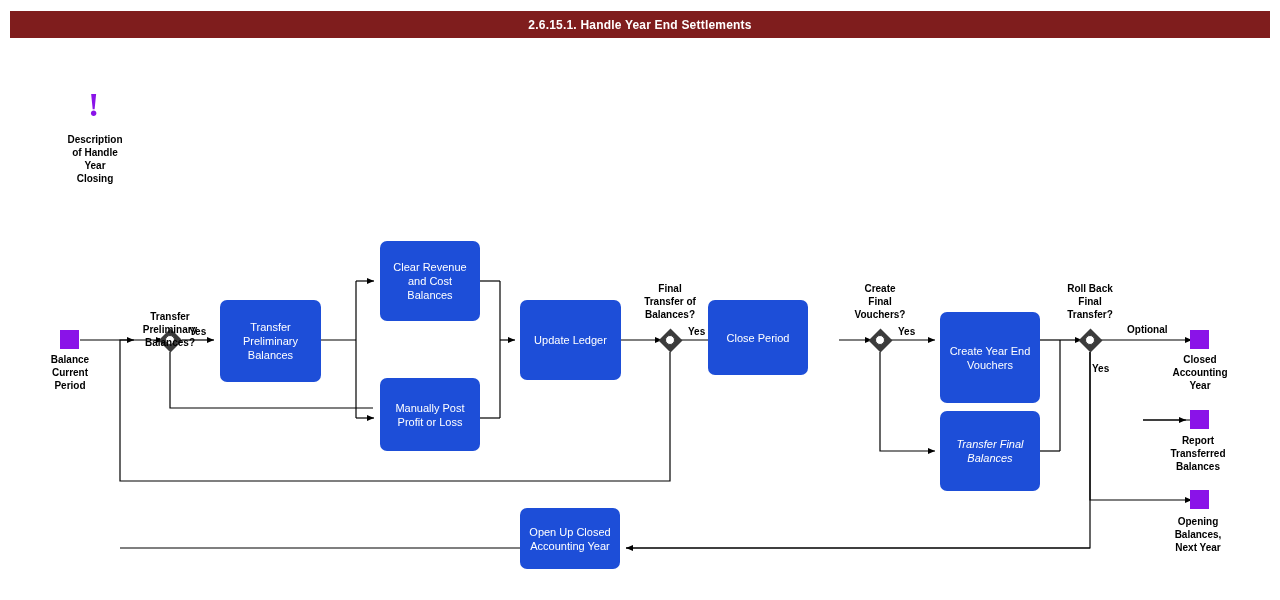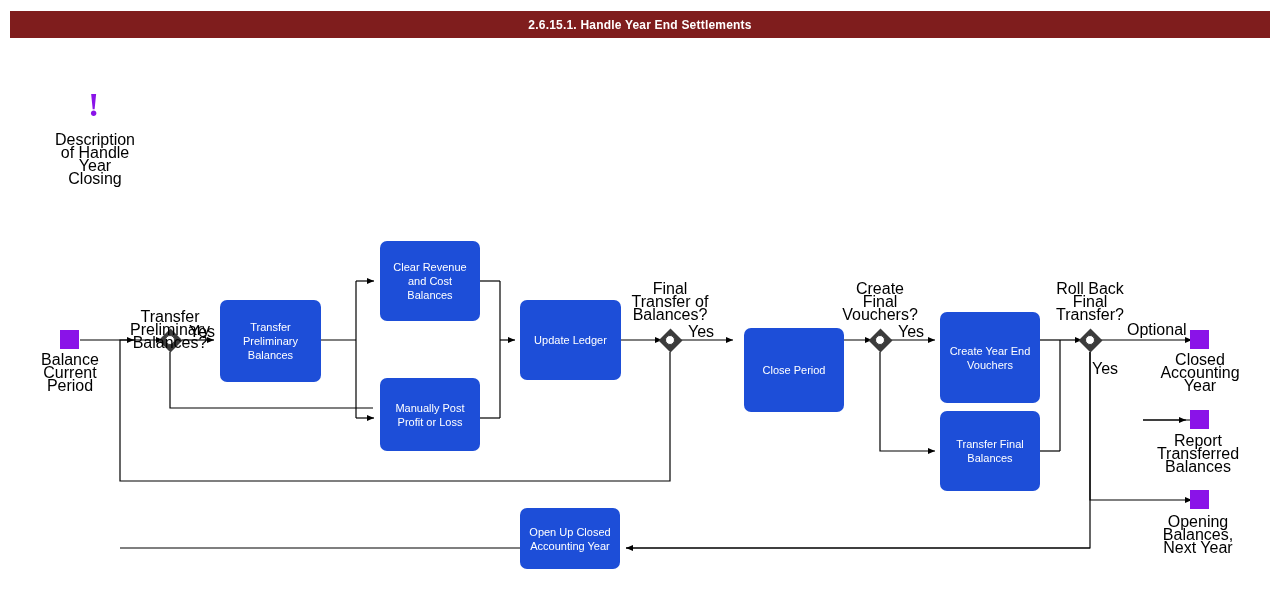--- a/index.html
+++ b/index.html
@@ -83,25 +83,26 @@
     box-sizing: border-box;
   }
   .dataobj {
     position: absolute;
     width: 19px;
     height: 19px;
     background: #8a13e8;
   }
   .lbl {
     position: absolute;
-    font-size: 16px;
+    font-size: 10px;
     line-height: 13px;
     color: #000000;
     text-align: center;
     white-space: pre-line;
+    font-weight: bold;
   }
   .lbl.left {
     text-align: left;
   }
   .note-icon {
     position: absolute;
     color: #8a13e8;
     font-weight: bold;
     font-size: 34px;
     line-height: 34px;
@@ -237,21 +238,21 @@
 
   <div class="task" style="left:220px; top:300px; width:101px; height:82px;">Transfer
 Preliminary
 Balances</div>
   <div class="task" style="left:380px; top:241px; width:100px; height:80px;">Clear Revenue
 and Cost
 Balances</div>
   <div class="task" style="left:380px; top:378px; width:100px; height:73px;">Manually Post
 Profit or Loss</div>
   <div class="task" style="left:520px; top:300px; width:101px; height:80px;">Update Ledger</div>
-  <div class="task" style="left:744px; top:300px; width:100px; height:84px;margin-top:28px;">Close Period</div>
+  <div class="task" style="left:708px; top:300px; width:100px; height:75px;">Close Period</div>
   <div class="task" style="left:940px; top:312px; width:100px; height:91px;">Create Year End
 Vouchers</div>
-  <div class="task" style="left:940px; top:411px; width:100px; height:80px;">Transfer Final
+  <div class="task" style="left:940px; top:411px; width:100px; height:80px;font-style:italic;">Transfer Final
 Balances</div>
   <div class="task" style="left:520px; top:508px; width:100px; height:61px;">Open Up Closed
 Accounting Year</div>
 
 </div>
 
 </body></html>

